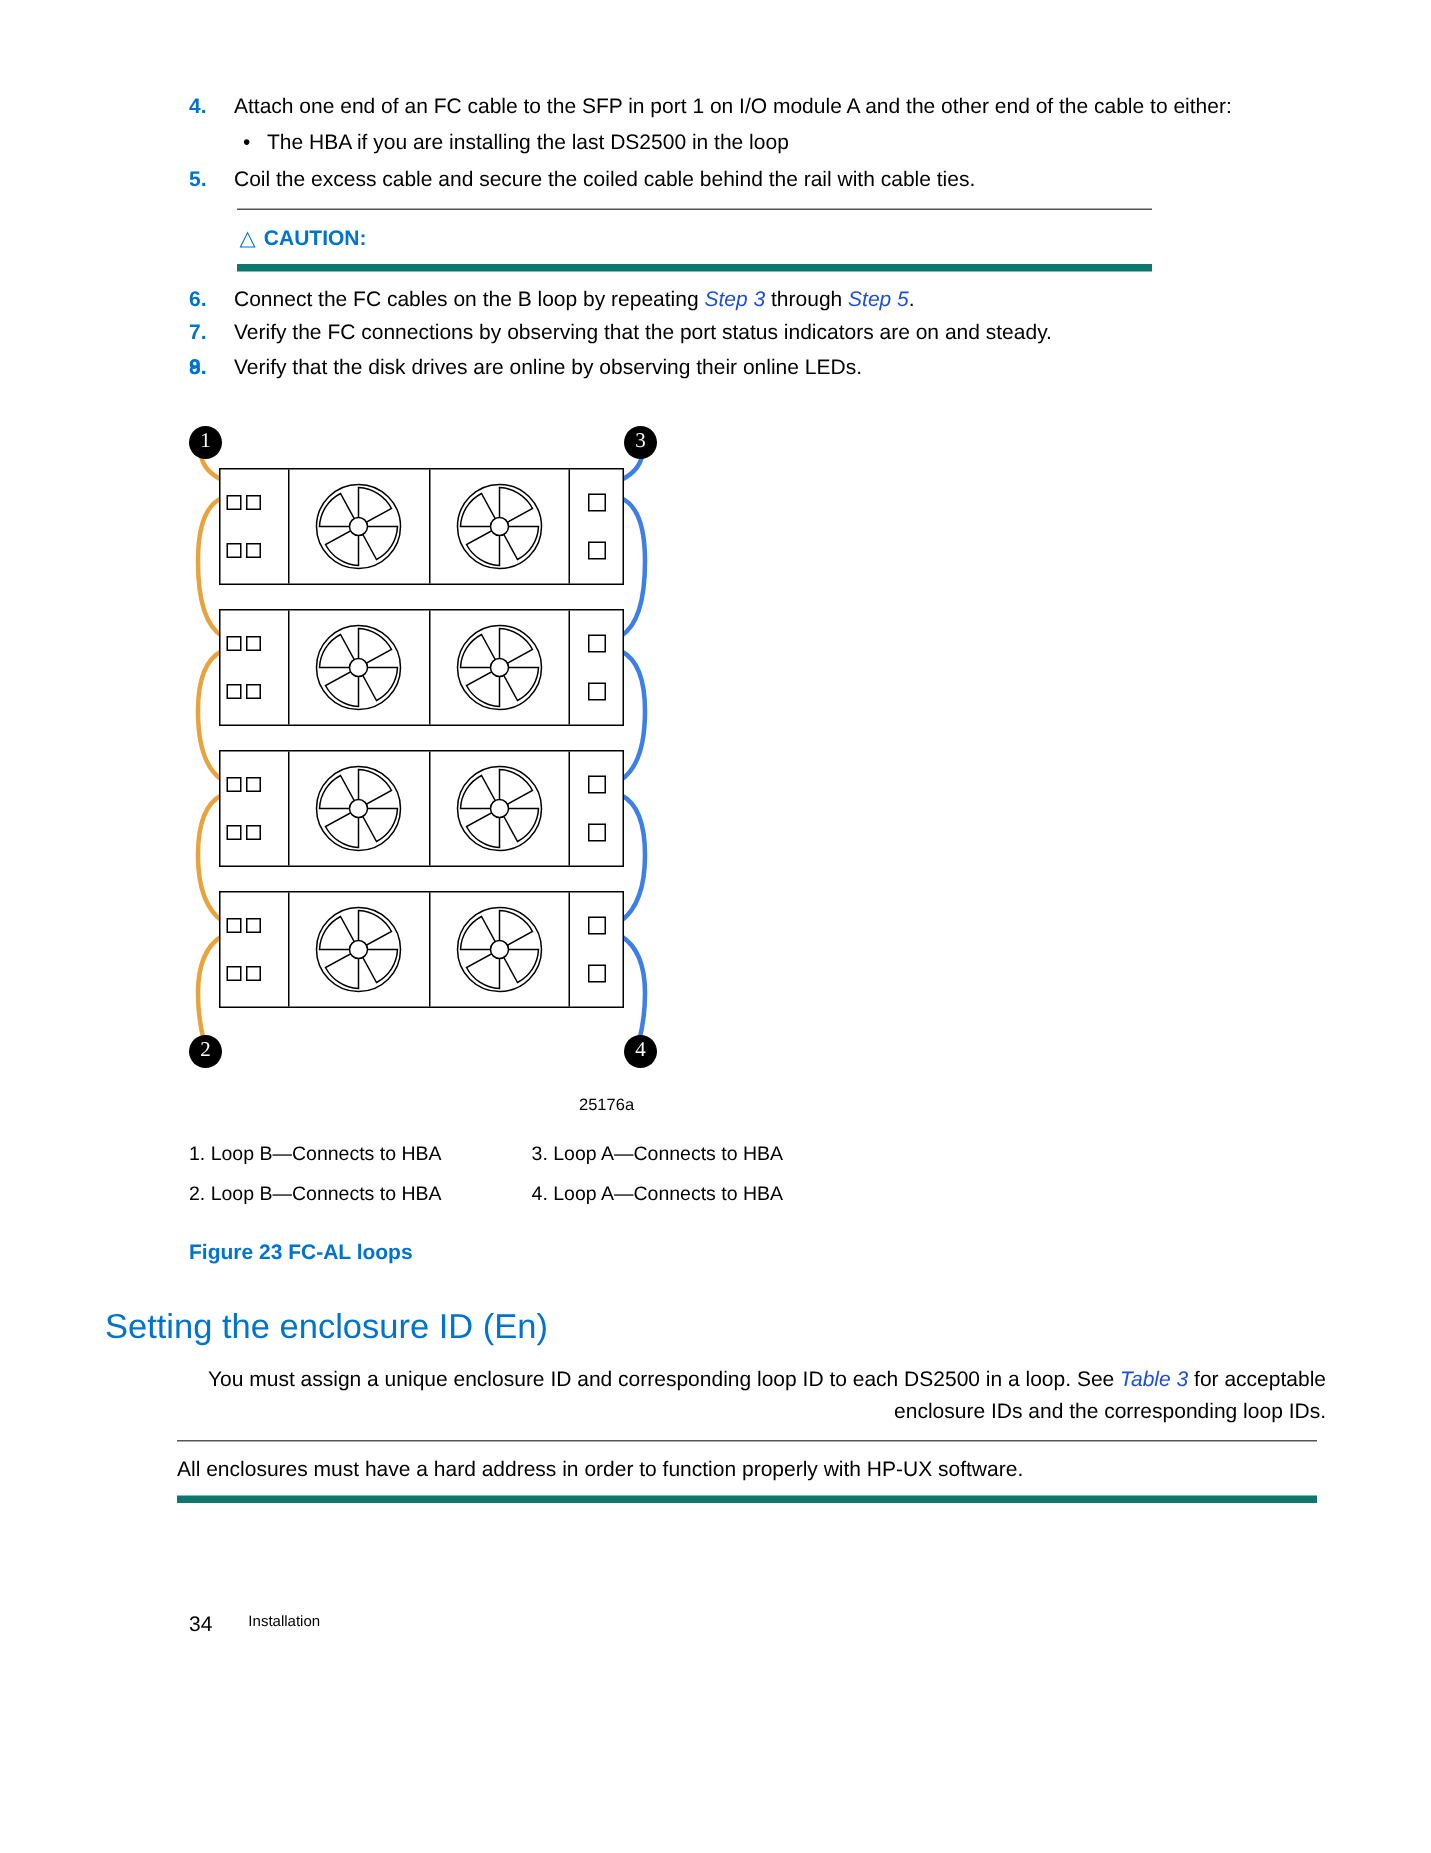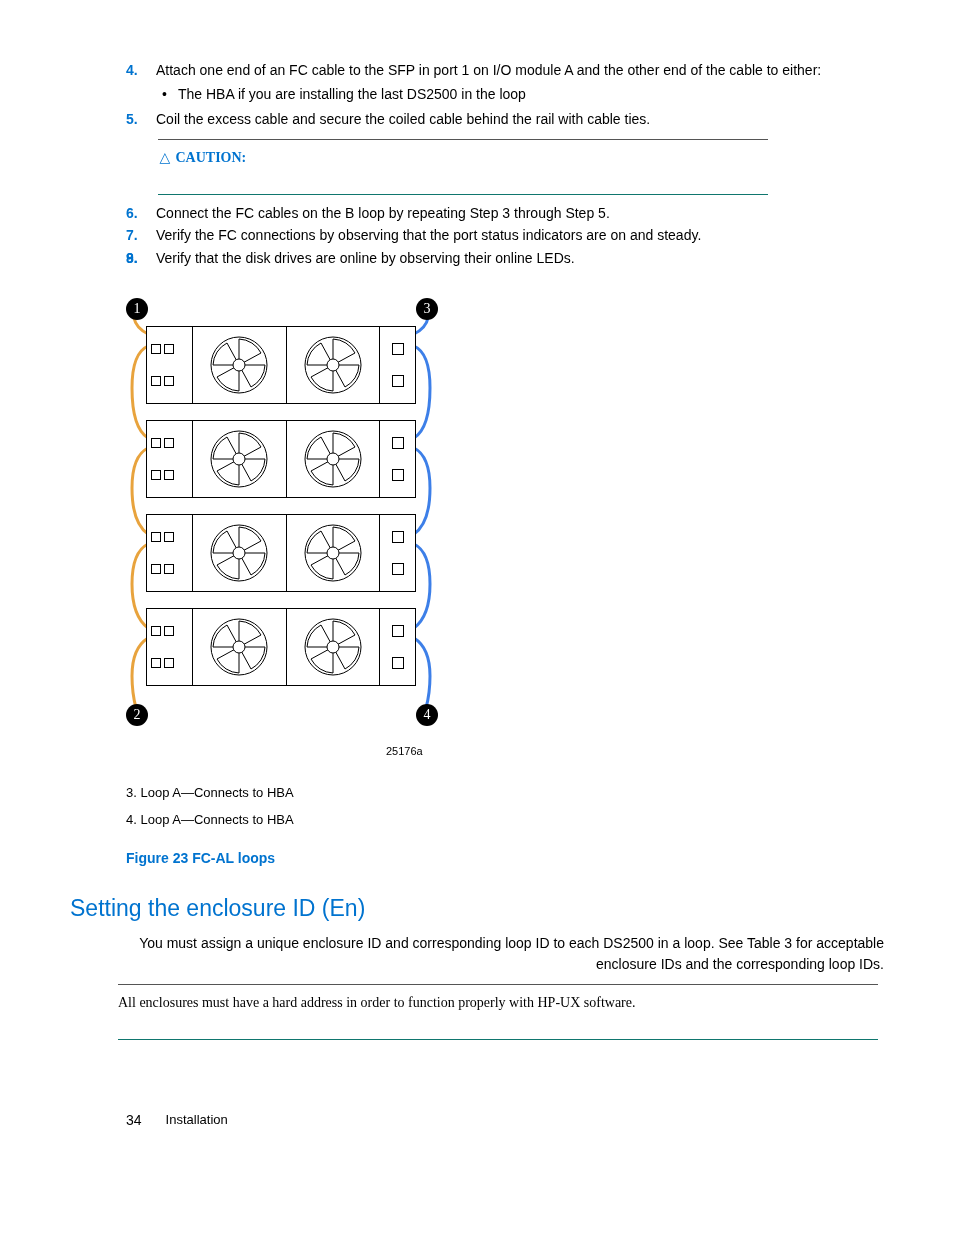--- a/index.html
+++ b/index.html
@@ -41,42 +41,42 @@
   }
   .sublist li::before {
     content: "•";
     position: absolute;
     left: 4px;
     top: 0;
   }
   .admon-box {
     margin: 10px 0 8px 88px;
     border-top: 1px solid #555;
-    border-bottom: 1px solid #0f766e;
-    padding: 8px 0 26px 0;
+    border-bottom: 5px solid #0f766e;
+    padding: 8px 0 8px 0;
     width: 610px;
-    font-family: Liberation Serif, serif;
   }
   .admon-box.note-box {
     margin-left: 48px;
     width: 760px;
   }
   .admon-title {
     color: #0073CF;
     font-weight: normal;
   }
   .admon-title b { font-weight: bold; }
   .admon-icon {
     display: inline-block;
     width: 14px;
     text-align: center;
   }
   .link {
-    color: #000000;
+    color: #1d4ed8;
     cursor: pointer;
+    font-style: italic;
   }
   .figure-wrap {
     margin: 30px 0 0 56px;
   }
   .diagram {
     position: relative;
     width: 312px;
     height: 440px;
   }
   .enclosure {
@@ -146,21 +146,21 @@
     justify-content: center;
   }
   .cable {
     position: absolute;
     stroke-width: 3;
     fill: none;
     stroke-linecap: round;
   }
   .fig-code {
     font-size: 11px;
-    margin: 6px 0 24px 260px;
+    margin: 6px 0 14px 260px;
   }
   .legend {
     display: flex;
     gap: 60px;
     font-size: 13px;
     margin-bottom: 18px;
   }
   .legend .col {
     display:flex;
     flex-direction:column;
@@ -186,21 +186,21 @@
   }
   .footer {
     margin-top: 70px;
     font-size: 13px;
     display:flex;
     gap: 24px;
     align-items: center;
     padding-left: 56px;
   }
   .footer .pn { font-size: 14px; }
-  .footer .sect { font-size: 13px; }
+  .footer .sect { font-size: 10px; }
 </style>
 </head>
 <body>
 
 <ol class="ol-main">
   <li>
     <span class="num">4.</span>
     <span>Attach one end of an FC cable to the SFP in port 1 on I/O module A and the other end of the cable to either:</span>
     <ul class="sublist">
       <li>The HBA if you are installing the last DS2500 in the loop</li>
@@ -426,20 +426,24 @@
     <div class="callout" style="left:0px; top:0px;">1</div>
     <div class="callout" style="left:290px; top:0px;">3</div>
     <div class="callout" style="left:0px; top:406px;">2</div>
     <div class="callout" style="left:290px; top:406px;">4</div>
   </div>
 
   <div class="fig-code">25176a</div>
 
   <div class="legend">
     <div class="col">
+      <div>1.  Loop B—Connects to HBA</div>
+      <div>2.  Loop B—Connects to HBA</div>
+    </div>
+    <div class="col">
       <div>3.  Loop A—Connects to HBA</div>
       <div>4.  Loop A—Connects to HBA</div>
     </div>
   </div>
 
   <div class="fig-caption">Figure 23 FC-AL loops</div>
 </div>
 
 <h2 class="section">Setting the enclosure ID (En)</h2>
 <div class="para">

